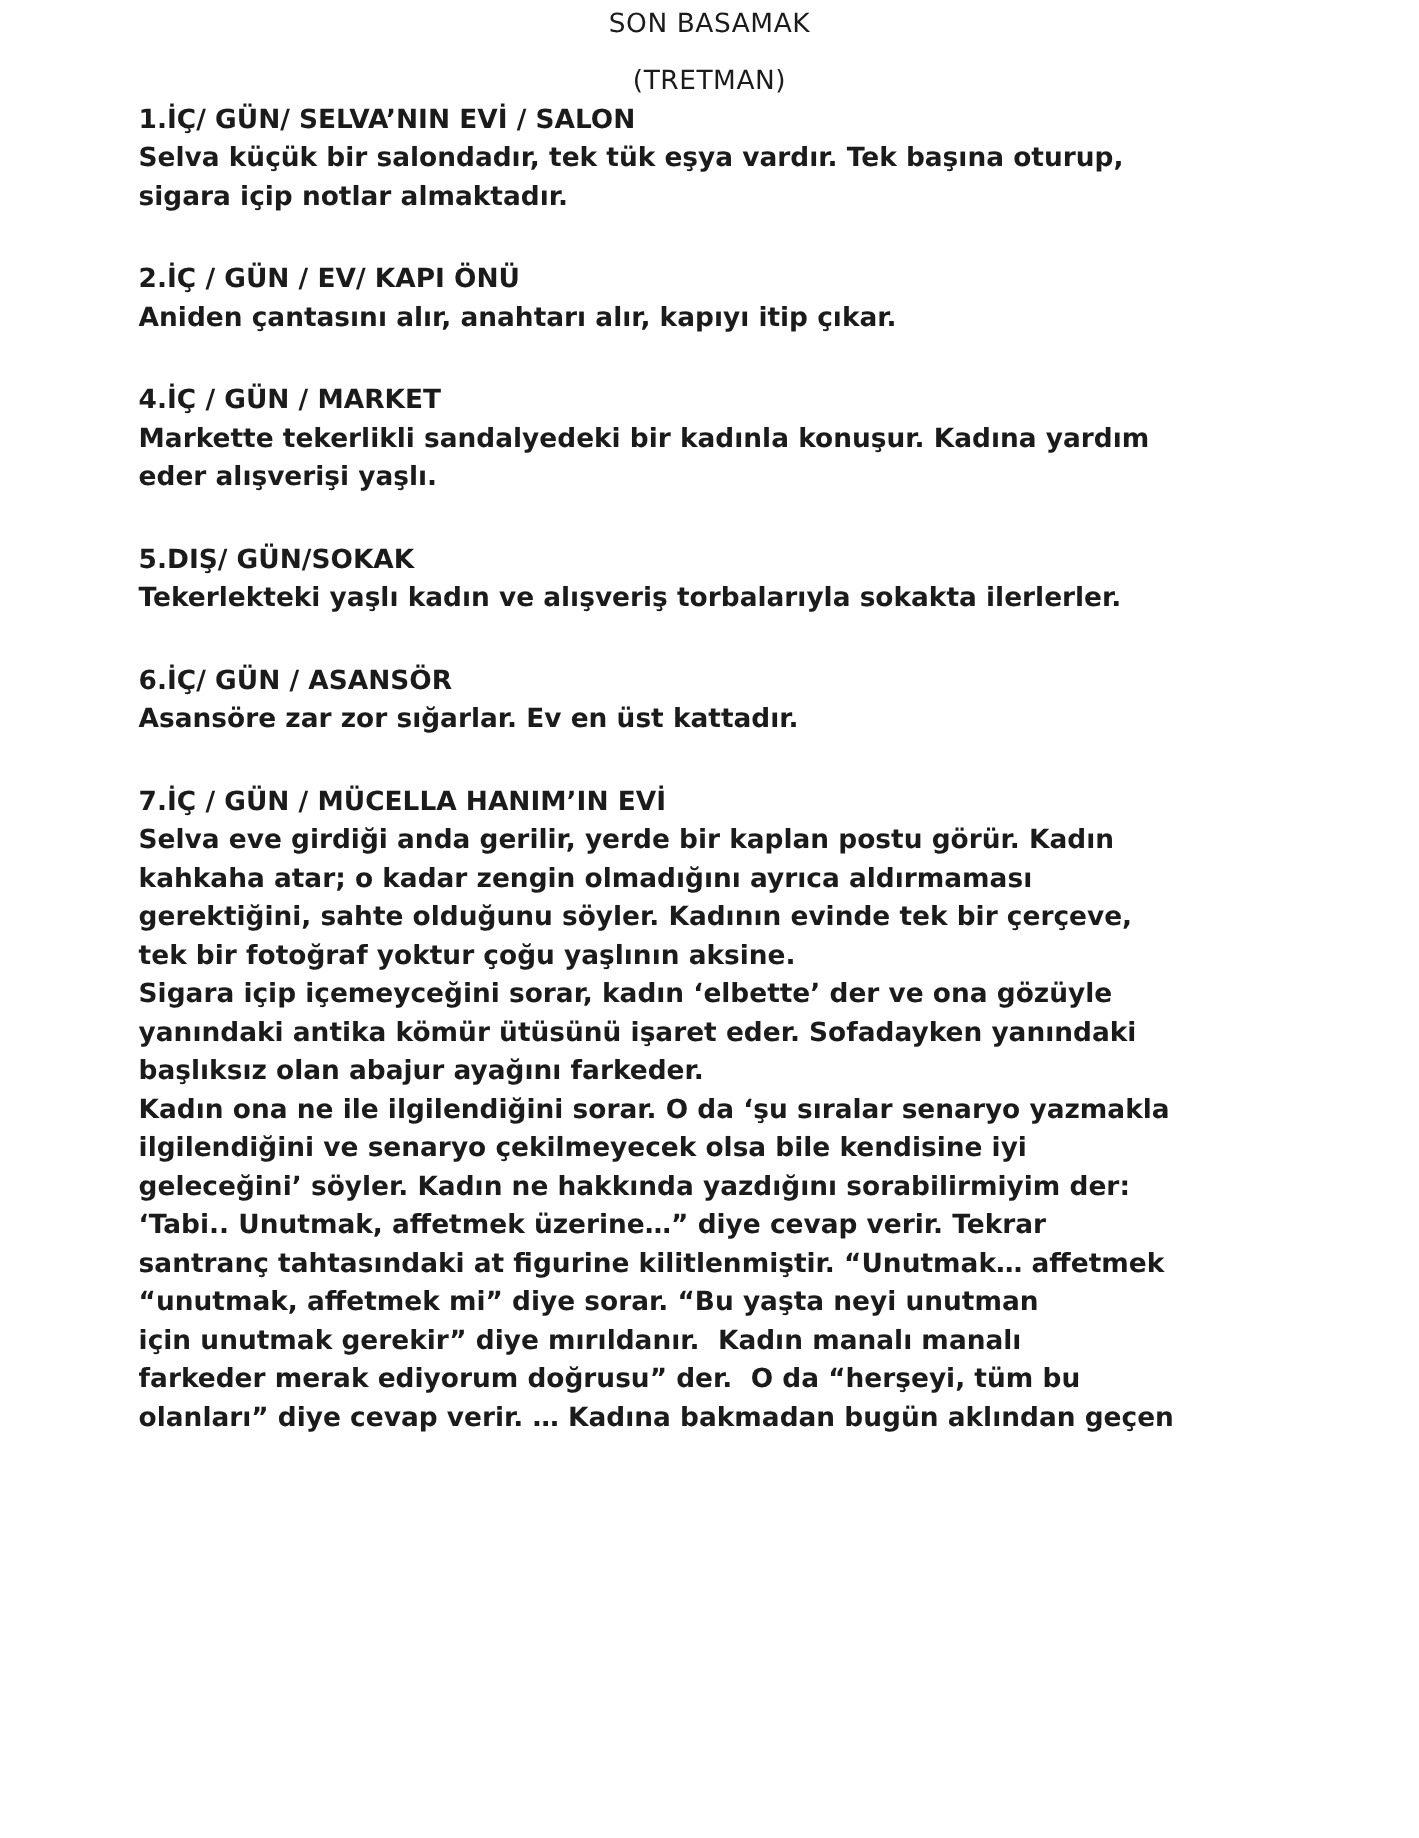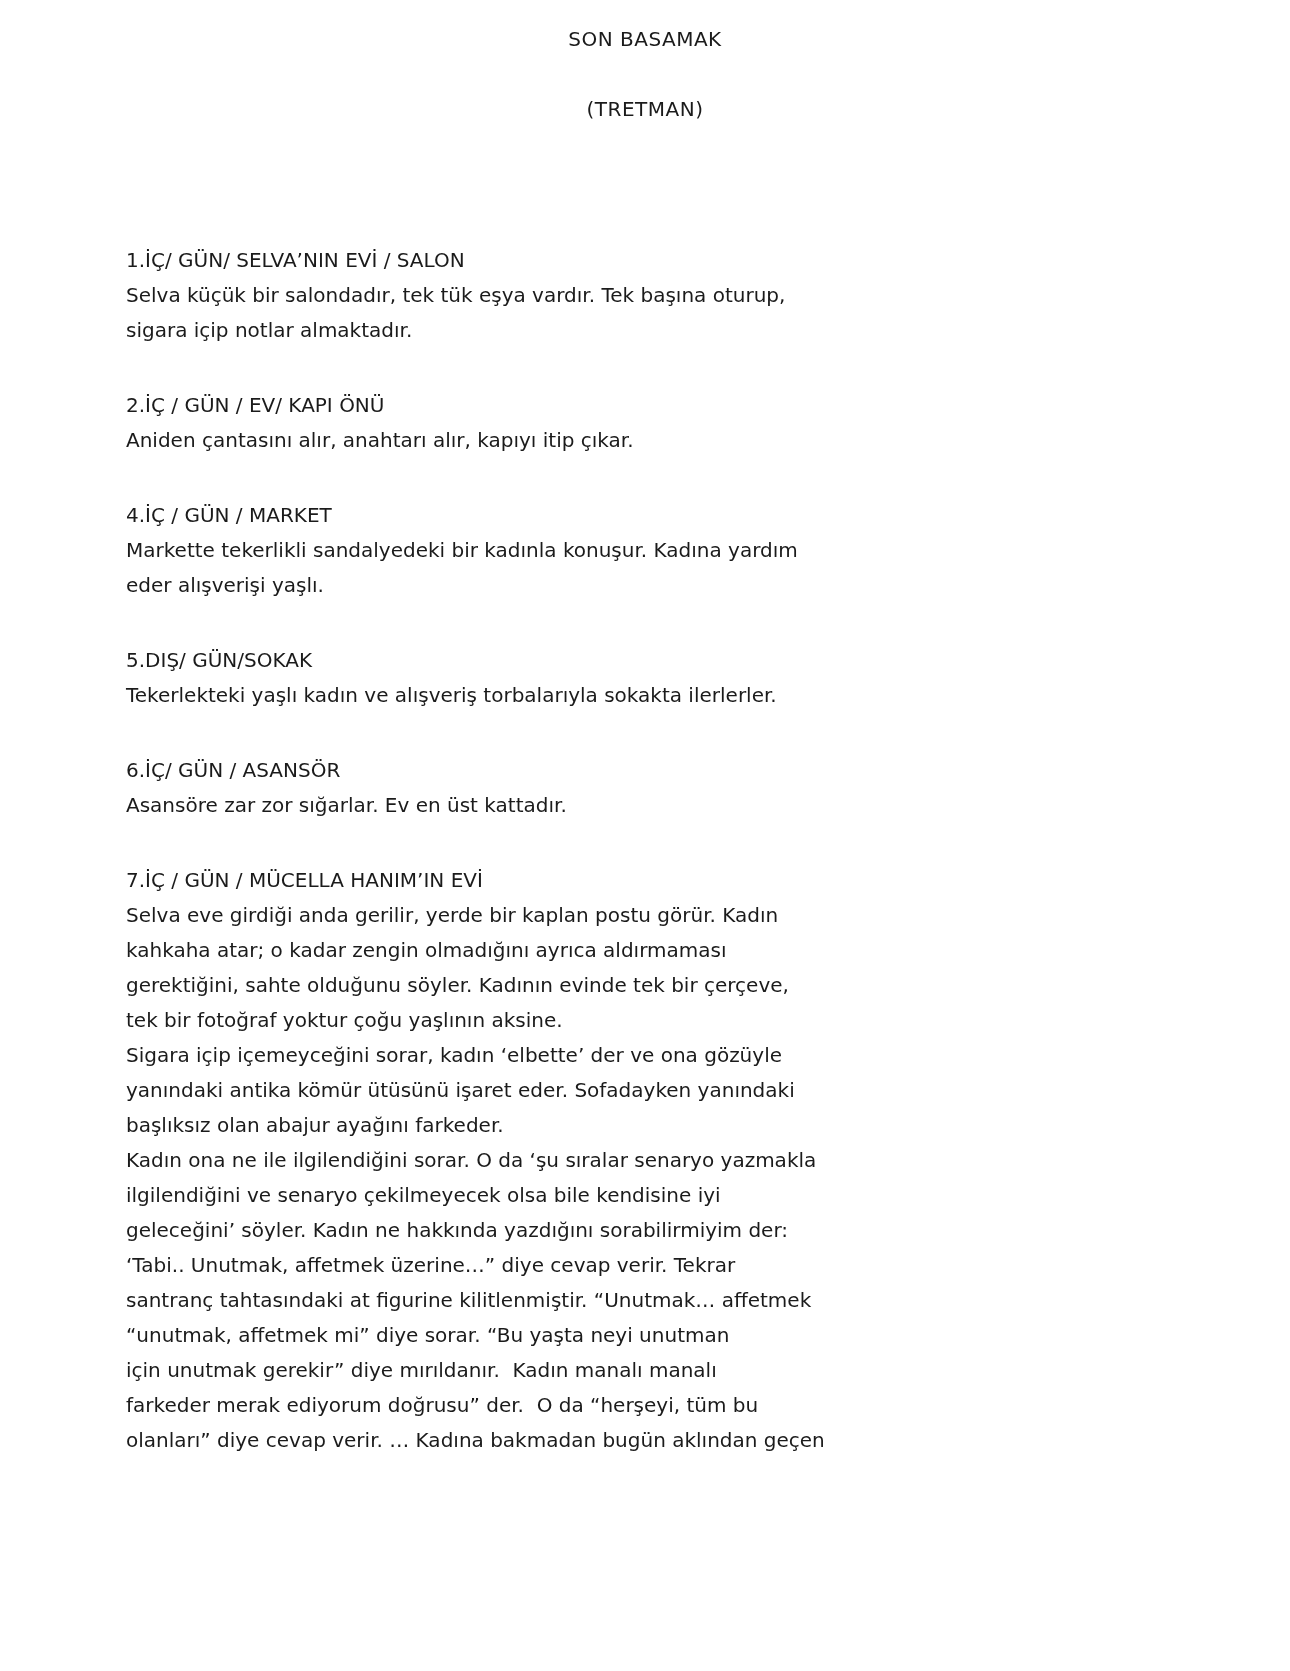--- a/index.html
+++ b/index.html
@@ -9,40 +9,40 @@
   body {
     width: 1290px;
     height: 1671px;
     background: #ffffff;
     overflow: hidden;
   }
   .page {
     width: 1290px;
     height: 1671px;
     box-sizing: border-box;
-    padding-top: 22px;
+    padding-top: 4px;
     font-family: "DejaVu Sans", "Liberation Sans", sans-serif;
-    font-size: 20px;
+    font-size: 24px;
     line-height: 35px;
     color: #1b1b1b;
     -webkit-font-smoothing: antialiased;
   }
   .doc-title,
   .doc-subtitle {
     text-align: center;
     white-space: pre;
     letter-spacing: 0.5px;
   }
   .doc-subtitle {
-    margin-top: 35px; 
+    margin-top: 17px; 
   }
   .scenes {
-    margin-top: 116px; 
     padding-left: 126px;
     padding-right: 30px;
+    font-weight: bold;
   }
   .scene {
     margin-bottom: 40px; 
   }
   .scene-heading,
   .scene-line {
     white-space: pre; 
   }
 </style>
 </head>

